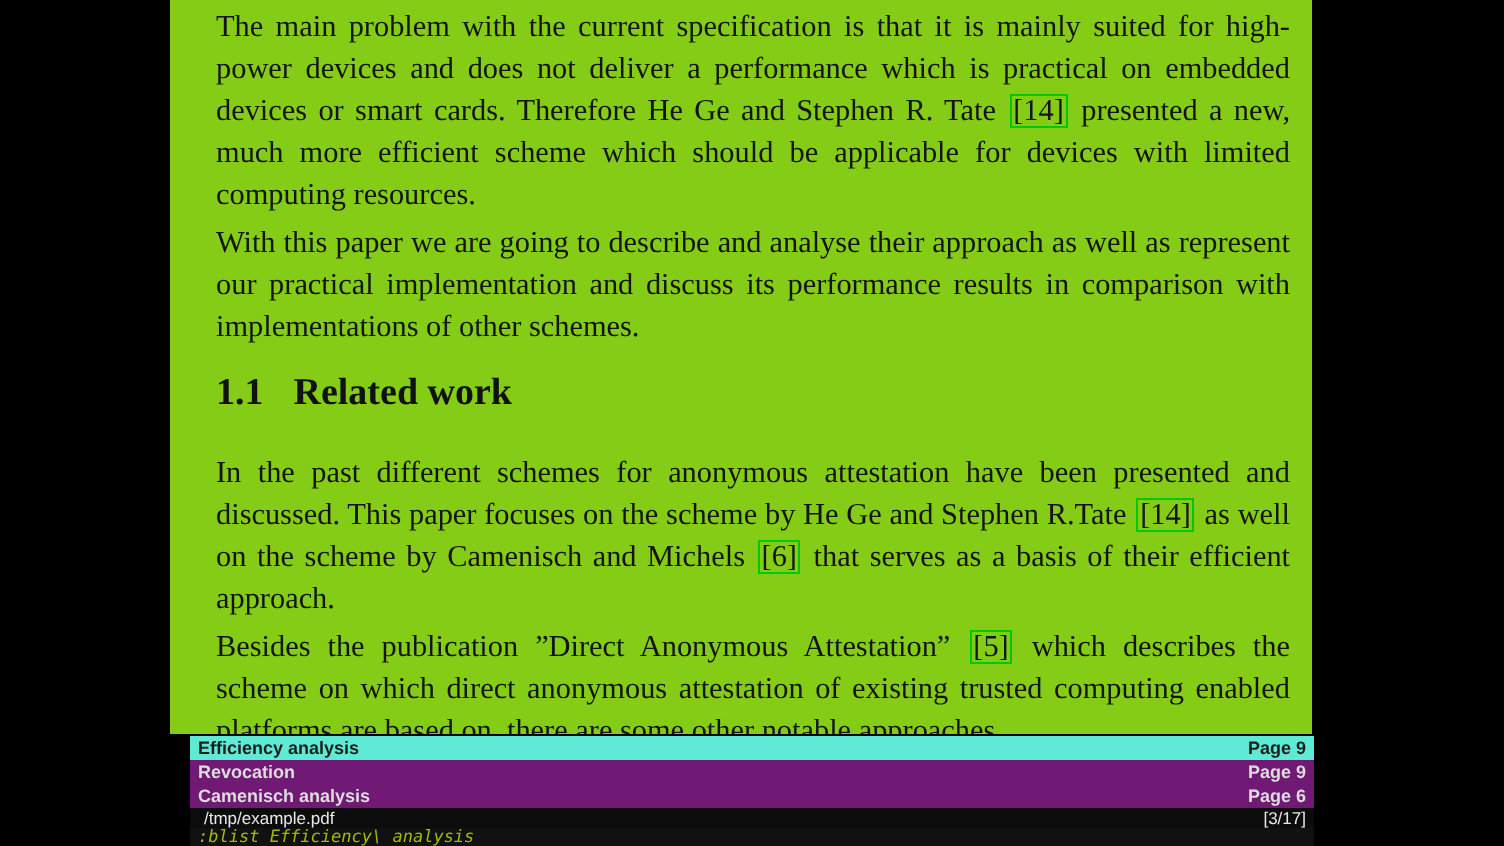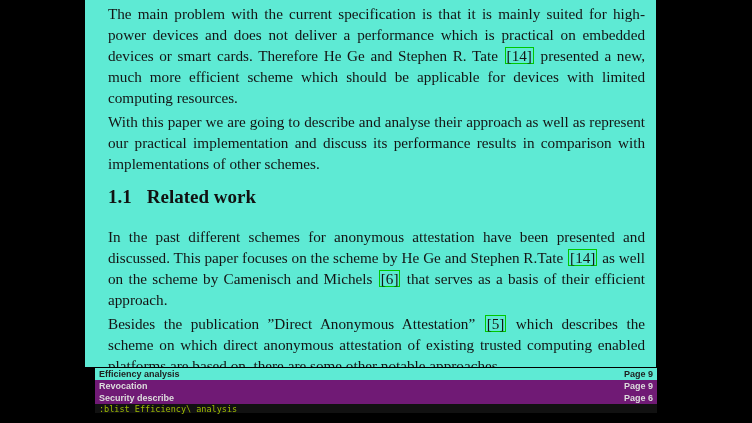--- a/index.html
+++ b/index.html
@@ -1,20 +1,20 @@
 <!DOCTYPE html>
 <html><head>
 <meta charset="utf-8">
 <style>
   html,body{margin:0;padding:0;background:#000;}
   #screen{position:relative;width:752px;height:423px;background:#000;overflow:hidden;
           font-family:"Liberation Sans",sans-serif;}
 
   
-  .page{position:absolute;left:85px;top:0;width:571px;height:367px;background:#5eead4;
+  .page{position:absolute;left:85px;top:0;width:571px;height:367px;background:#84cc16;
         box-sizing:border-box;padding:3px 11px 0 23px;overflow:hidden;}
   .page-text{font-family:"Liberation Serif","DejaVu Serif",serif;font-size:15.2px;
              line-height:21px;color:#141414;text-align:justify;}
   .page-text p{margin:0 0 3px 0;}
   .cite{display:inline-block;border:1px solid #00c800;line-height:15px;padding:0 1px;
         margin:0 1px;text-decoration:none;color:#141414;}
   h2.sec{font-family:"Liberation Serif","DejaVu Serif",serif;font-size:19px;line-height:23px;
          font-weight:bold;color:#111;margin:11px 0 18px 0;text-align:left;}
   h2.sec .num{margin-right:15px;}
 
@@ -23,21 +23,21 @@
   .crow{height:12px;display:flex;justify-content:space-between;align-items:center;
         padding:0 4px;box-sizing:border-box;background:#701a75;color:#dddddd;
         font-size:9px;font-weight:bold;}
   .crow.hl{background:#5eead4;color:#1e1e1e;}
   .crow .pg{}
   .statusbar{height:10px;display:flex;justify-content:space-between;align-items:center;
              padding:0 4px 0 7px;box-sizing:border-box;background:#0c0c0c;color:#e8e8e8;
              font-size:8.5px;}
   .inputbar{height:9px;display:flex;align-items:center;padding:0 4px;box-sizing:border-box;
             background:#111111;color:#9fbc00;font-size:8.5px;
-            font-family:"DejaVu Sans Mono",monospace;}
+            font-family:"DejaVu Sans Mono",monospace;font-style:italic;}
 </style>
 </head>
 <body>
 
 <div id="screen">
 
   <div class="page">
     <div class="page-text">
 
       <p><span>The main problem with the current specification is that it is mainly suited for high-power devices and does not deliver a performance which is practical on embedded devices or smart cards.  Therefore He Ge and Stephen R. Tate </span><a class="cite">[14]</a><span> presented a new, much more efficient scheme which should be applicable for devices with limited computing resources.</span></p>
@@ -59,24 +59,28 @@
       <span>Efficiency analysis</span>
       <span class="pg">Page 9</span>
     </div>
 
     <div class="crow">
       <span>Revocation</span>
       <span class="pg">Page 9</span>
     </div>
 
     <div class="crow">
-      <span>Security describe</span>
+      <span>Camenisch analysis</span>
       <span class="pg">Page 6</span>
     </div>
 
+    <div class="statusbar">
+      <span>/tmp/example.pdf</span>
+      <span>[3/17]</span>
+    </div>
 
     <div class="inputbar">
       <span>:blist Efficiency\ analysis</span>
     </div>
 
   </div>
 
 </div>
 
 </body></html>

